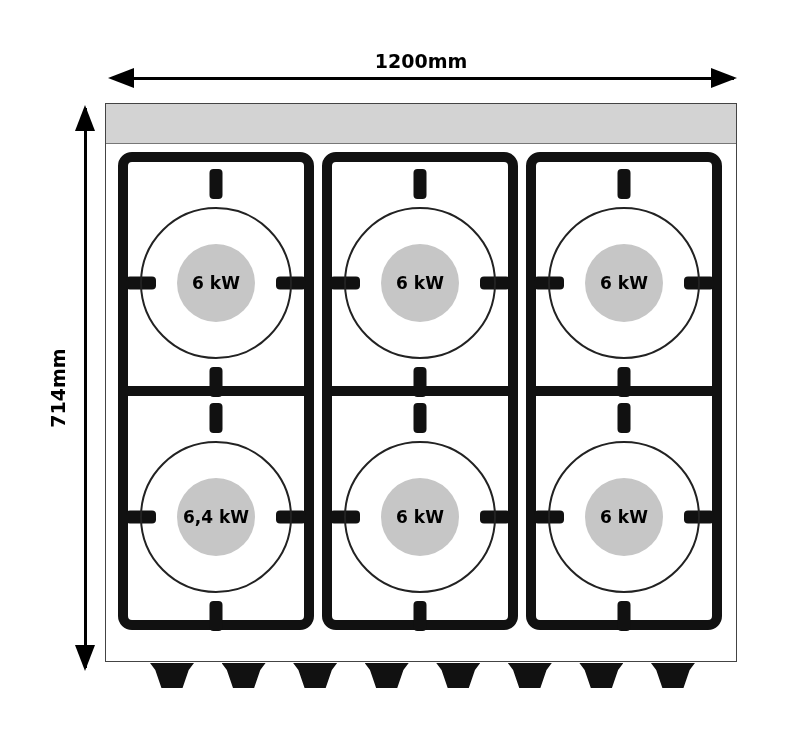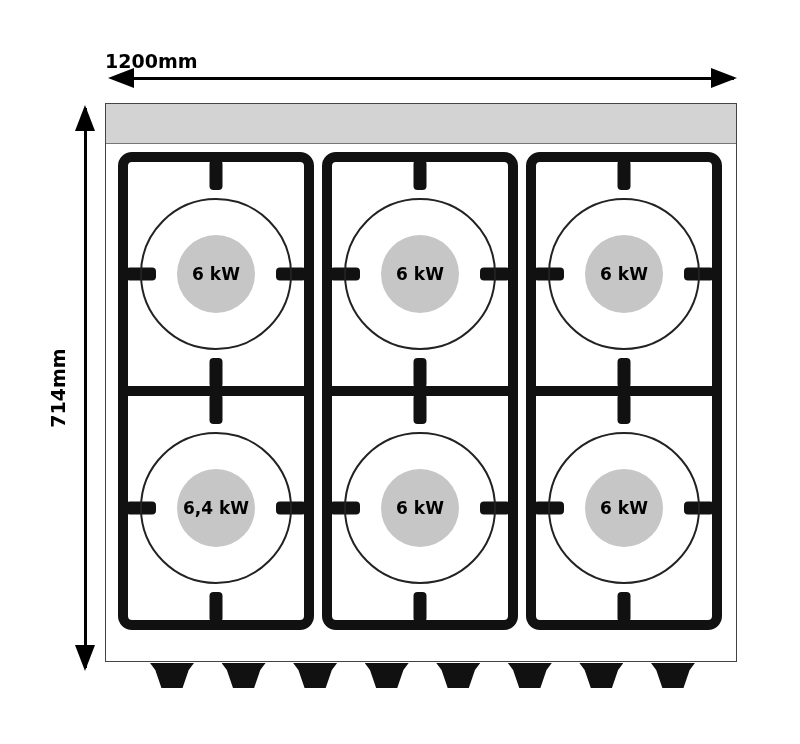--- a/index.html
+++ b/index.html
@@ -14,20 +14,21 @@
   
   .dim-label{
     position:absolute;
     font-weight:bold;
     font-size:19px;
     color:#000;
     white-space:nowrap;
   }
   #dim-width-label{
     left:105px;top:50px;width:632px;
+    text-align:center;
   }
   #dim-height-label{
     left:58px;top:388px;
     transform:translate(-50%,-50%) rotate(-90deg);
   }
   .dim-line-h{
     position:absolute;
     left:114px;top:77px;
     width:620px;height:3px;
     background:#000;
@@ -95,21 +96,21 @@
   #grate-1{left:216px;}
   #grate-2{left:420px;}
   .grate-midbar{
     position:absolute;
     left:-1px;right:-1px;
     top:224px;height:10px;
     background:#111;
   }
   .burner-cell{
     position:absolute;
-    left:0;width:176px;height:224px;
+    left:0;width:176px;height:224px;margin-top:9px;
   }
   .cell-top{top:0;}
   .cell-bottom{top:234px;}
 
   .tab{
     position:absolute;
     background:#111;
     border-radius:4px;
   }
   .tab-n{left:50%;top:-2px;width:13px;height:30px;transform:translateX(-50%);}

